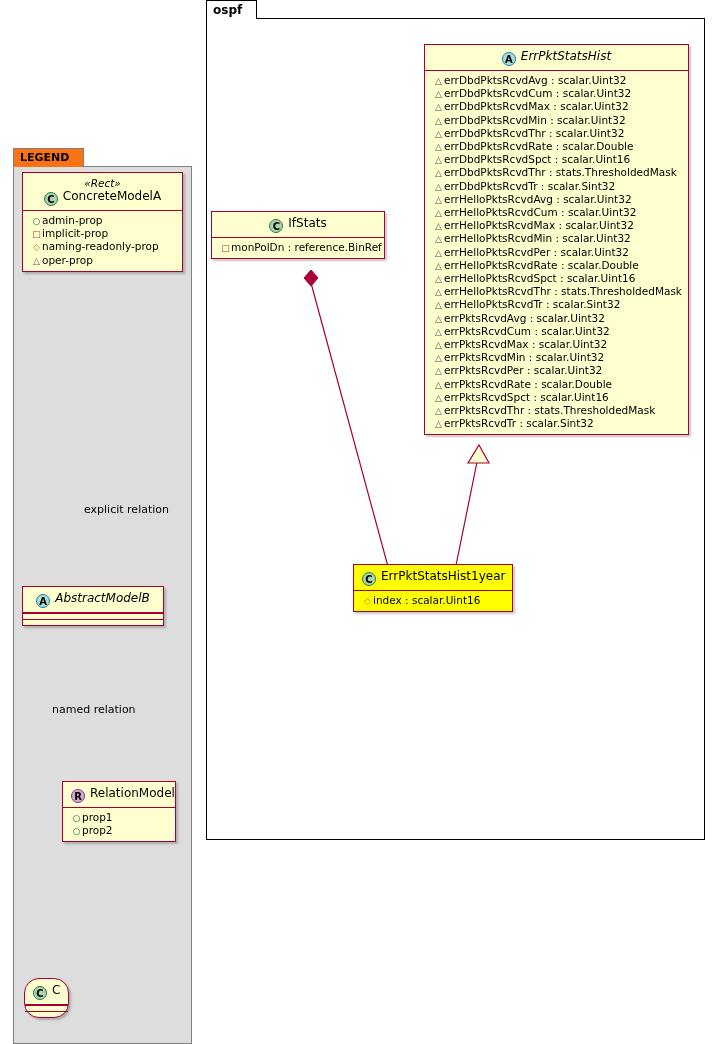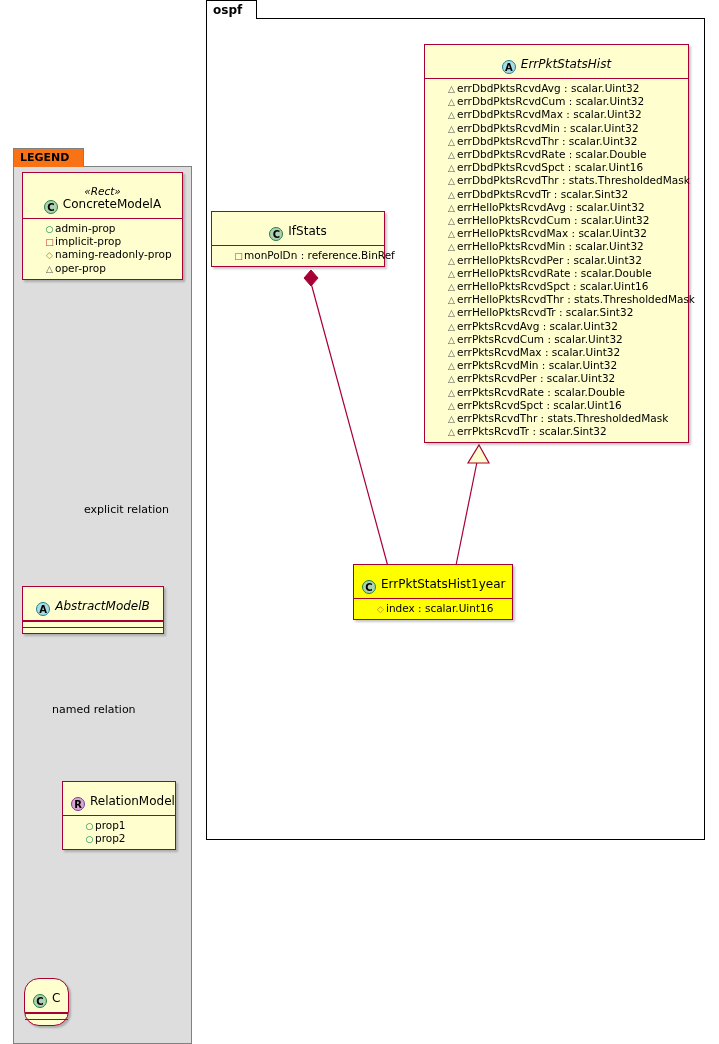--- a/index.html
+++ b/index.html
@@ -35,21 +35,21 @@
   .umlbox {
     position: absolute;
     background: #fefece;
     border: 1px solid #a80036;
     box-shadow: 2px 2px 2px rgba(0,0,0,0.22);
     box-sizing: border-box;
   }
   .umlhead {
     position: relative;
     text-align: center;
-    padding: 12px 8px 4px 8px;
+    padding: 4px 8px 4px 8px;
     border-bottom: 1px solid #a80036;
     white-space: nowrap;
   }
   .umlhead .stereo {
     display: block;
     font-size: 10.5px;
     font-style: italic;
   }
   .umlhead .cname {
     font-size: 12px;
@@ -70,21 +70,20 @@
     vertical-align: -3px;
     margin-right: 5px;
     box-sizing: border-box;
   }
   .circ.c { background: #ADD1B2; border: 1px solid #258040; color: #000; }
   .circ.a { background: #A9DCDF; border: 1px solid #1E8299; color: #000; }
   .circ.r { background: #D3A8D3; border: 1px solid #8A3A8A; color: #000; }
 
   .umlbody {
     padding: 3px 6px 4px 6px;
-    margin-left: 13px;
   }
   .attr {
     white-space: nowrap;
     line-height: 13.2px;
     font-size: 10.5px;
     padding-left: 2px;
   }
   .marker {
     display: inline-block;
     width: 11px;

